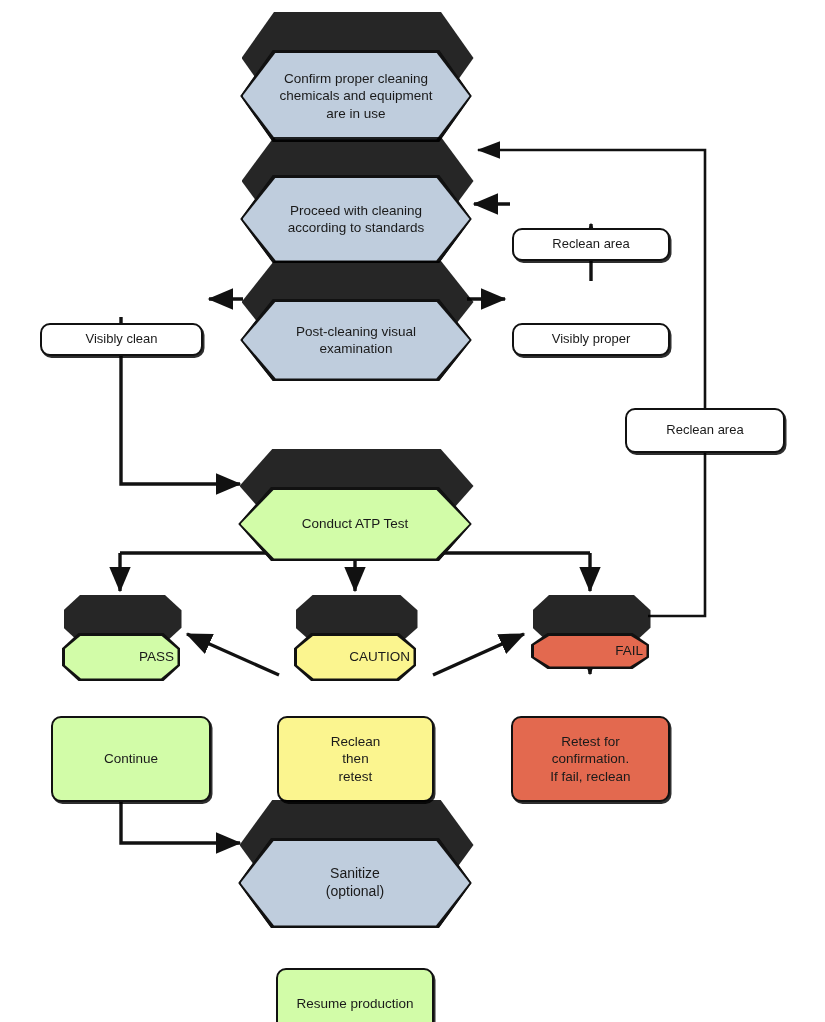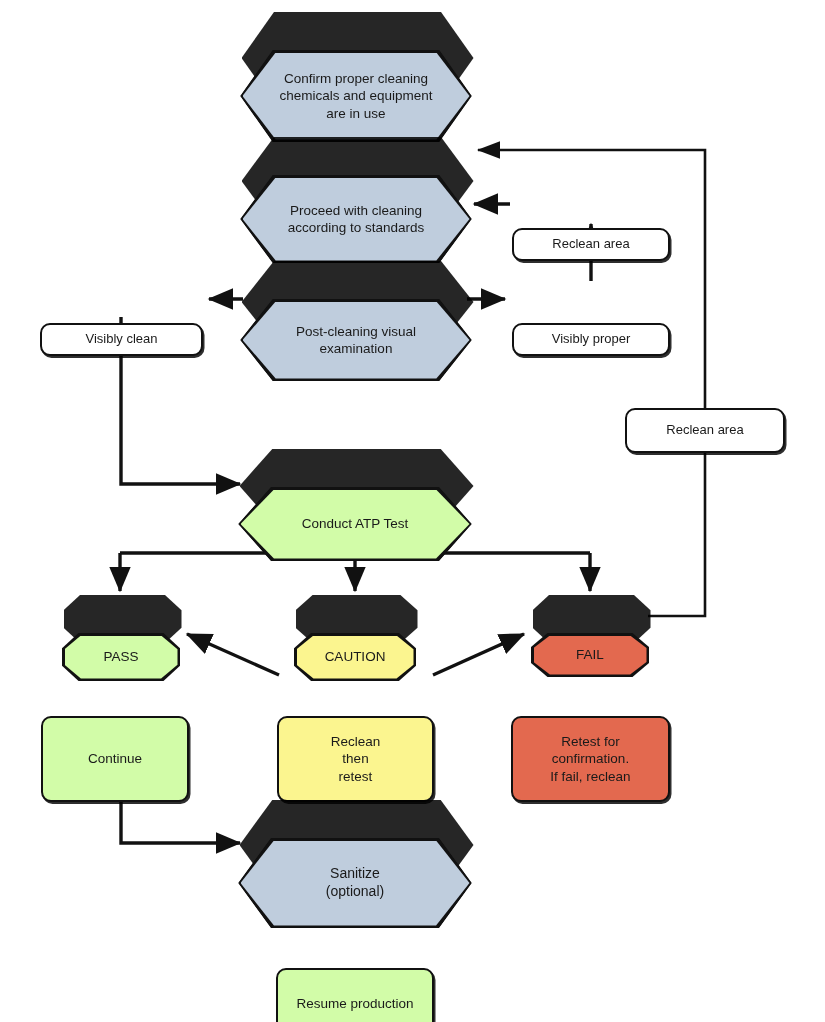--- a/index.html
+++ b/index.html
@@ -71,21 +71,21 @@
     position: absolute;
     left: 0; top: 0; right: 0; bottom: 0;
     clip-path: polygon(14% 0%, 86% 0%, 100% 32%, 100% 68%, 86% 100%, 14% 100%, 0% 68%, 0% 32%);
     background: #111111;
   }
   .oct .inner2 {
     position: absolute;
     left: 2.5px; top: 2.5px; right: 2.5px; bottom: 2.5px;
     clip-path: polygon(14.5% 0%, 85.5% 0%, 100% 32%, 100% 68%, 85.5% 100%, 14.5% 100%, 0% 68%, 0% 32%);
   }
-  .oct .lbl { position: relative; z-index: 2; }
+  .oct .lbl { position: relative; z-index: 2; text-align: right; }
   .shadowwrap {
     position: absolute;
     z-index: 3;
   }
   .shadowwrap > .shadowdrop {
     position: absolute;
     left: 1.5px; top: 2px; right: -1.5px; bottom: -2px;
     background: rgba(0,0,0,0.85);
   }
   .s-hex > .shadowdrop {
@@ -225,27 +225,27 @@
   </div>
   <div class="node oct" style="left:294px; top:593px; width:122px; height:48px; font-size:13.5px;">
     <div class="inner"></div>
     <div class="inner2" style="background:#fbf58f;"></div>
     <span class="lbl">CAUTION</span>
   </div>
 
   <div class="shadowwrap s-oct" style="left:531px; top:593px; width:118px; height:48px;">
     <div class="shadowdrop"></div>
   </div>
-  <div class="node oct" style="left:531px; top:593px; width:118px; height:44px; font-size:13.5px;">
+  <div class="node oct" style="left:531px; top:593px; width:118px; height:36px; font-size:13.5px;">
     <div class="inner"></div>
     <div class="inner2" style="background:#e3694f;"></div>
     <span class="lbl">FAIL</span>
   </div>
 
-  <div class="node rect" style="left:41px; top:676px; width:148px; height:86px; background:#d2fca8; font-size:13.5px;">
+  <div class="node rect" style="left:51px; top:676px; width:160px; height:86px; background:#d2fca8; font-size:13.5px;">
     <span class="lbl">Continue</span>
   </div>
 
   <div class="node rect" style="left:277px; top:676px; width:157px; height:86px; background:#fbf58f; font-size:13.5px;text-align:center;">
     <span class="lbl">Reclean
 then
 retest</span>
   </div>
 
   <div class="node rect" style="left:511px; top:676px; width:159px; height:86px; background:#e3694f; font-size:13.5px;">

